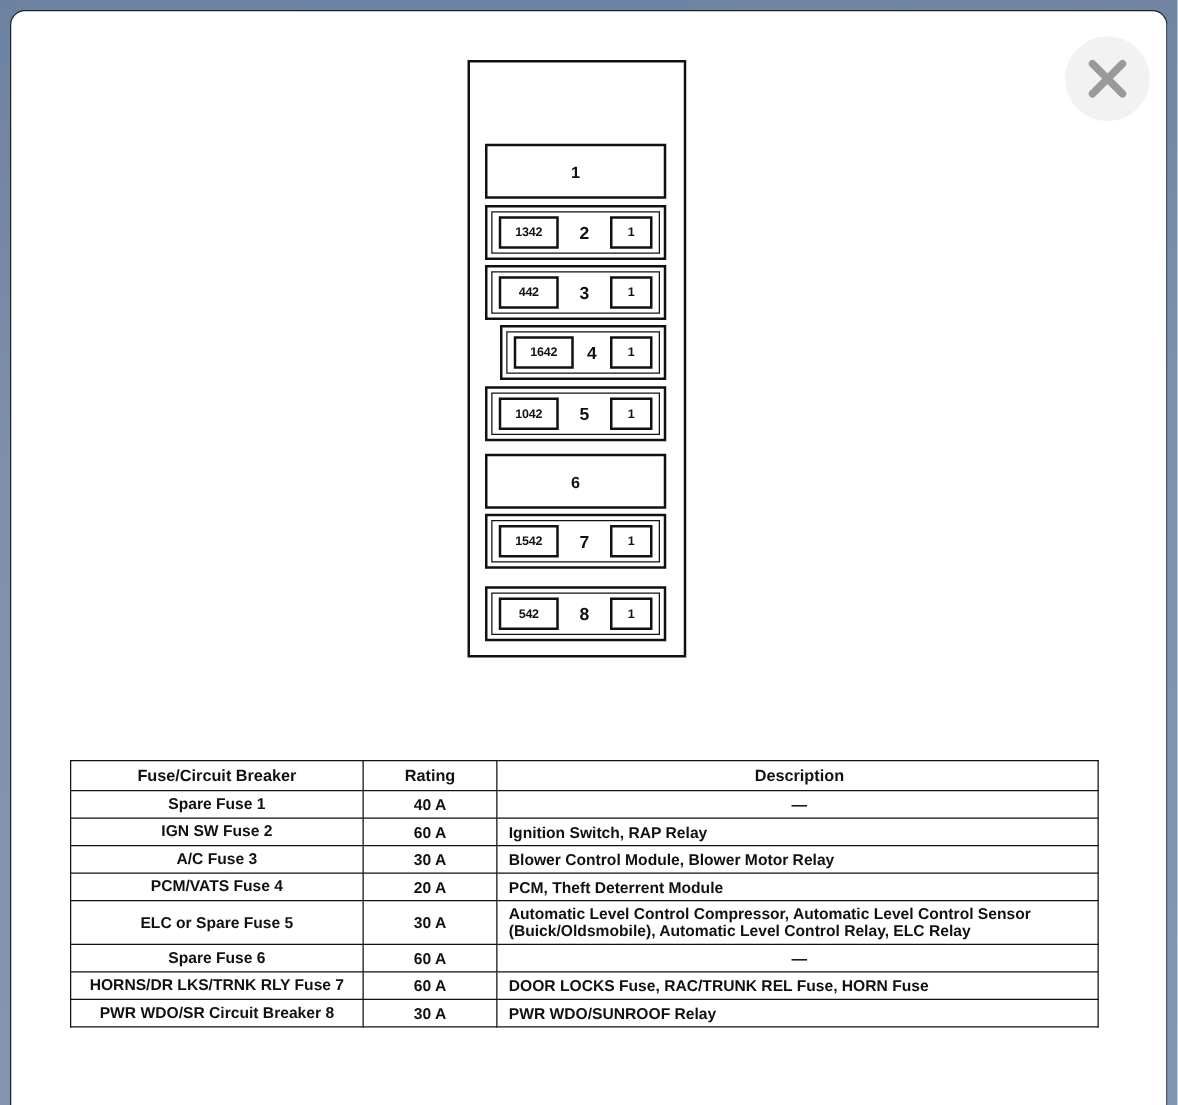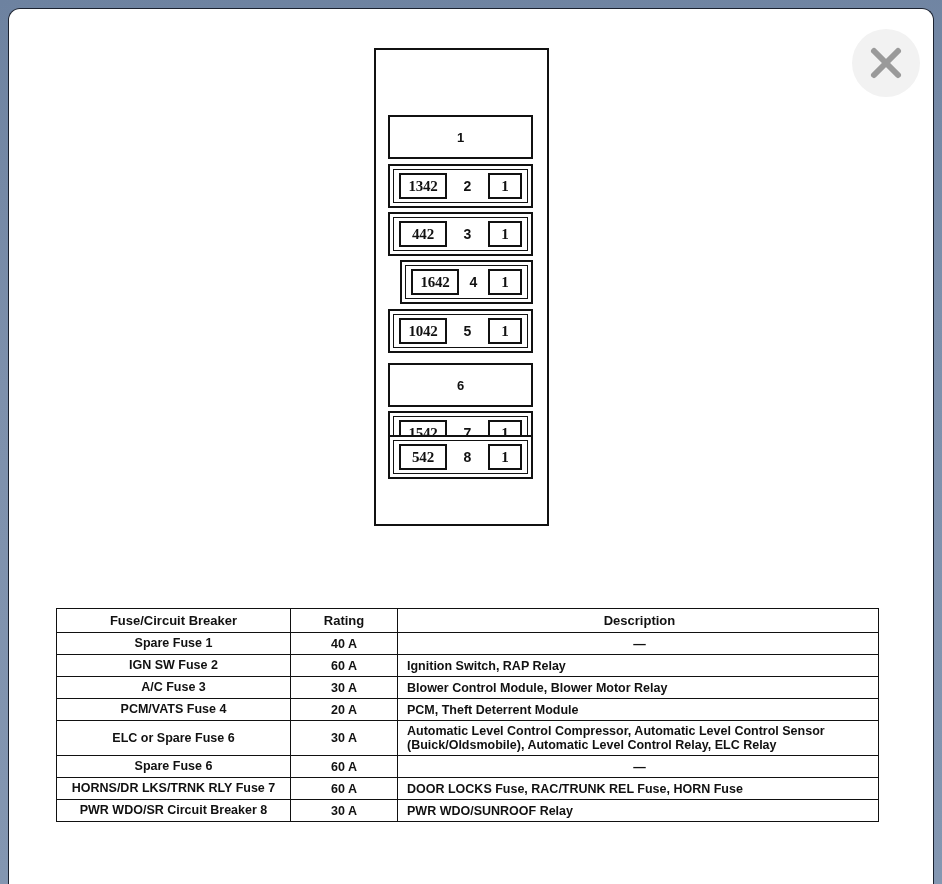--- a/index.html
+++ b/index.html
@@ -93,22 +93,22 @@
     border: 2px solid #111;
     background: #fff;
     display: flex;
     align-items: center;
     justify-content: center;
     box-sizing: border-box;
   }
   .cavity-left { width: 48px; height: 26px; }
   .cavity-right { width: 34px; height: 26px; }
   .cavity-code {
-    font-family: Liberation Serif, serif;
-    font-size: 15px;
+    font-family: Liberation Sans, sans-serif;
+    font-size: 10px;
     font-weight: bold;
     color: #111;
     letter-spacing: -0.2px;
   }
   .slot-num {
     font-family: "Liberation Sans", sans-serif;
     font-size: 14px;
     font-weight: bold;
     color: #111;
   }
@@ -234,21 +234,21 @@
             <div class="cavity cavity-left">
               <span class="cavity-code">1542</span>
             </div>
             <span class="slot-num">7</span>
             <div class="cavity cavity-right">
               <span class="cavity-code">1</span>
             </div>
           </div>
         </div>
       </div>
-      <div class="slot-wrap" style="top: 385px;">
+      <div class="slot-wrap" style="top: 419px;">
         <div class="slot-dbl">
           <div class="slot-dbl-inner">
             <div class="cavity cavity-left">
               <span class="cavity-code">542</span>
             </div>
             <span class="slot-num">8</span>
             <div class="cavity cavity-right">
               <span class="cavity-code">1</span>
             </div>
           </div>
@@ -279,21 +279,21 @@
           <td class="col-name name-2line">A/C Fuse 3</td>
           <td class="col-rating">30 A</td>
           <td class="col-desc">Blower Control Module, Blower Motor Relay</td>
         </tr>
         <tr>
           <td class="col-name name-2line">PCM/VATS Fuse 4</td>
           <td class="col-rating">20 A</td>
           <td class="col-desc">PCM, Theft Deterrent Module</td>
         </tr>
         <tr>
-          <td class="col-name name-2line">ELC or Spare Fuse 6</td>
+          <td class="col-name name-2line">ELC or Spare Fuse 5</td>
           <td class="col-rating">30 A</td>
           <td class="col-desc">Automatic Level Control Compressor, Automatic Level Control Sensor (Buick/Oldsmobile), Automatic Level Control Relay, ELC Relay</td>
         </tr>
         <tr>
           <td class="col-name name-2line">Spare Fuse 6</td>
           <td class="col-rating">60 A</td>
           <td class="col-desc dash">—</td>
         </tr>
         <tr>
           <td class="col-name name-2line">HORNS/DR LKS/TRNK RLY Fuse 7</td>

